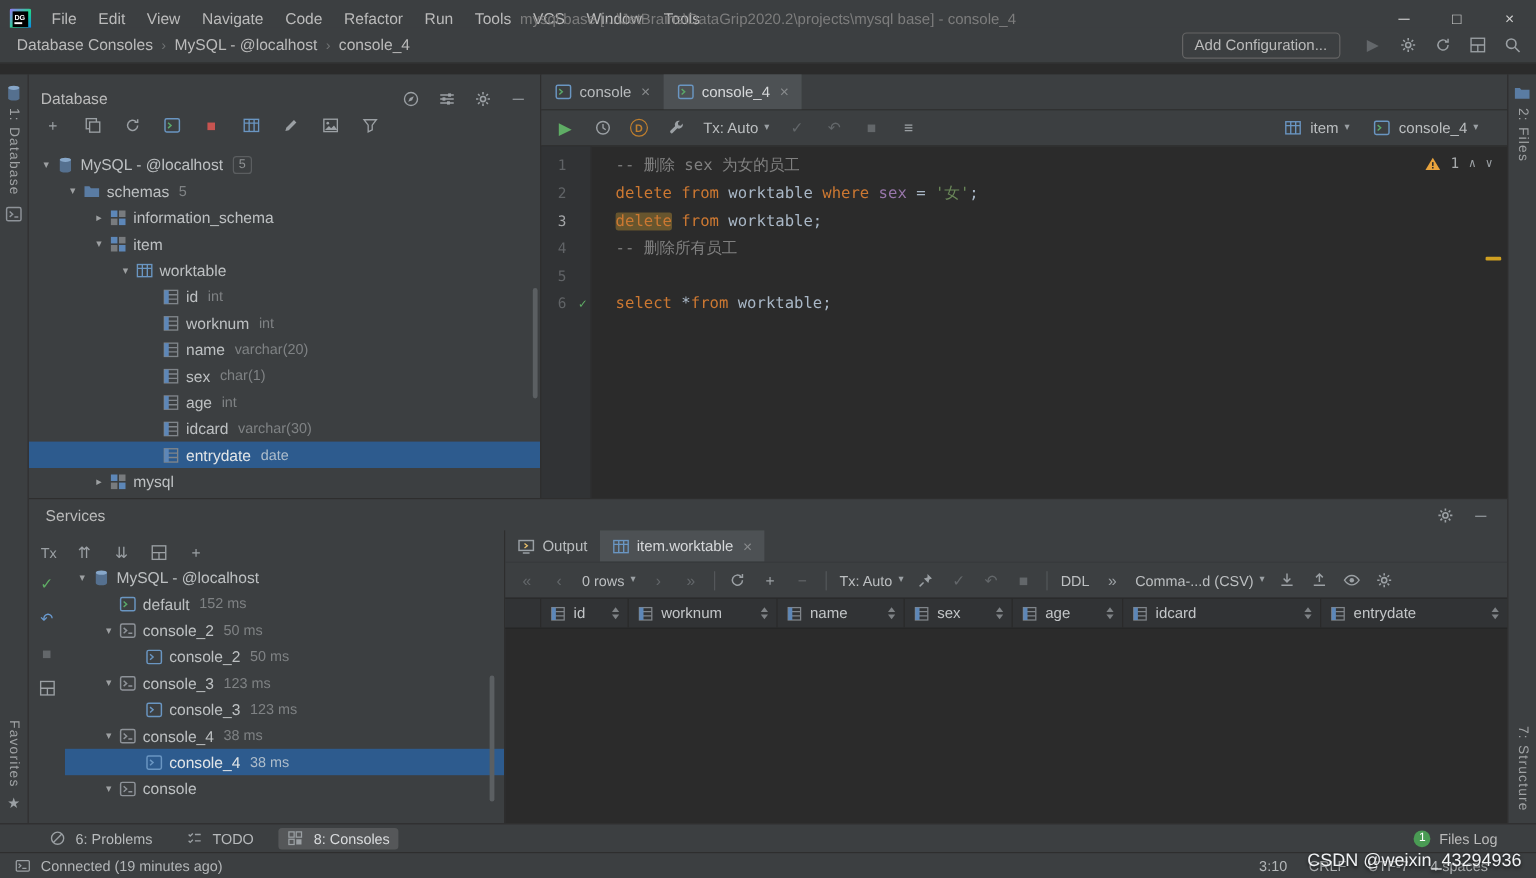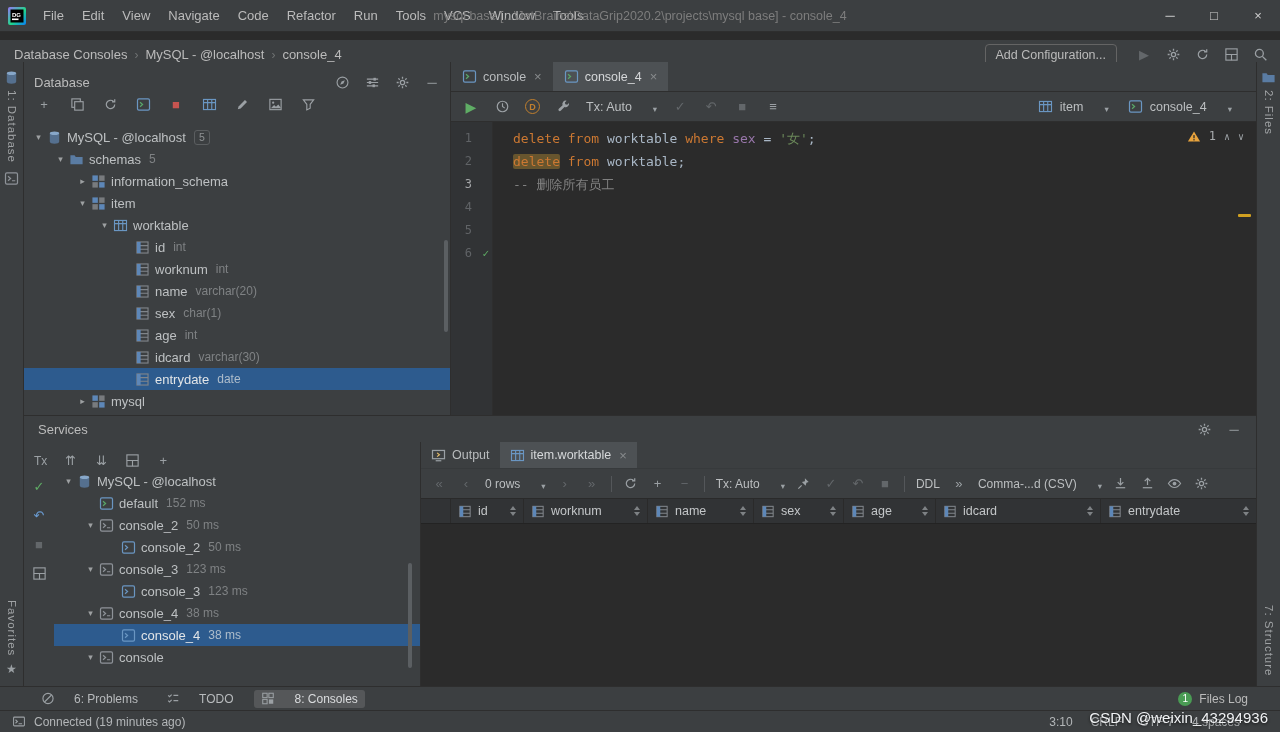--- a/index.html
+++ b/index.html
@@ -5,36 +5,36 @@
   *{margin:0;padding:0;box-sizing:border-box;cursor:default;user-select:none}
   html,body{background:#1e1e1e}
   .app{position:relative;width:1280px;height:732px;background:#2b2b2b;overflow:hidden;
        font-family:"Liberation Sans",sans-serif;font-size:13px;color:#bbb}
   .ic{display:inline-flex;align-items:center;justify-content:center}
   .ic svg{display:block}
   .gi{display:inline-flex;align-items:center;justify-content:center;min-width:16px;height:16px;color:#9ba0a4;font-size:13px}
   .gi svg{display:block}
   .dim{color:#63676a}.green{color:#5fad65}.red{color:#c75450}.blue{color:#6a9bd1}
   .tdiv{width:1px;height:16px;background:#54575a}
-  .dd{display:inline-flex;align-items:flex-end;gap:21px;color:#bcbfc1;white-space:nowrap}
+  .dd{display:inline-flex;align-items:flex-start;gap:5px;color:#bcbfc1;white-space:nowrap}
   .caret{font-size:8.5px;color:#9ba0a4}
 
   
   .titlebar{position:absolute;left:0;top:0;width:100%;height:32px;background:#3c3f41;display:flex;
             align-items:center;padding-left:8px;border-bottom:1px solid #2e2e2e}
   .logo{width:18px;height:18px;margin-right:8px}
   .menus{display:flex;height:100%;align-items:center}
   .menu-item{padding:0 9px;color:#bbb;line-height:32px}
   .win-title{position:absolute;left:50%;transform:translateX(-50%);line-height:32px;color:#7d7d7d;
              font-size:12.5px;white-space:nowrap}
   .win-controls{margin-left:auto;display:flex;height:100%}
   .win-btn{width:44px;display:flex;align-items:center;justify-content:center;color:#cfcfcf;font-size:13px}
 
   
-  .navbar{position:absolute;left:0;top:40px;width:100%;height:30px;background:#3c3f41;display:flex;
+  .navbar{position:absolute;left:0;top:23px;width:100%;height:30px;background:#3c3f41;display:flex;
           align-items:center;padding:0 12px;border-bottom:1px solid #2e2e2e}
   .breadcrumbs{display:flex;align-items:center}
   .crumb{color:#bbb;padding:0 2px}
   .crumb-sep{color:#6f7273;padding:0 5px;font-size:12px}
   .nav-right{margin-left:auto;display:flex;align-items:center;gap:13px}
   .addconfig{border:1px solid #646464;border-radius:4px;padding:3px 10px;color:#bbb;font-size:12.5px;margin-right:6px}
 
   
   .stripe{position:absolute;top:62px;bottom:46px;width:24px;background:#3c3f41;display:flex;
           flex-direction:column;align-items:center}
@@ -131,21 +131,21 @@
   .grid-col .ic{width:14px;height:14px;margin-right:6px}
   .sort{display:inline-flex;flex-direction:column;gap:2px;margin-left:auto;padding-left:6px}
   .sort i{display:block;width:0;height:0;border-left:3.5px solid transparent;border-right:3.5px solid transparent}
   .sort .su{border-bottom:4px solid #7e8285}
   .sort .sd{border-top:4px solid #7e8285}
   .grid-body{flex:1;background:#2b2b2b}
 
   
   .bottombar{position:absolute;left:0;right:0;bottom:22px;height:24px;background:#3c3f41;
              border-top:1px solid #2e2e2e;display:flex;align-items:center;padding:0 10px 0 34px;gap:14px;font-size:12px}
-  .bb-item{display:flex;align-items:center;gap:19px;color:#b7babc;padding:2px 7px;border-radius:3px}
+  .bb-item{display:flex;align-items:center;gap:8px;color:#b7babc;padding:2px 7px;border-radius:3px}
   .bb-item .ic{width:14px;height:14px}
   .bb-item.active{background:rgba(255,255,255,.13);color:#dadcde}
   .eventlog{margin-left:auto;display:flex;align-items:center;gap:7px;margin-right:22px}
   .badge{width:14px;height:14px;border-radius:50%;background:#4a9b54;color:#fff;font-size:10px;
          display:flex;align-items:center;justify-content:center}
   .statusbar{position:absolute;left:0;right:0;bottom:0;height:22px;background:#3c3f41;border-top:1px solid #2e2e2e;
              display:flex;align-items:center;padding:0 12px;font-size:12px;color:#b3b6b8;gap:8px}
   .statusbar .ic{width:14px;height:14px}
   .sb-right{margin-left:auto;display:flex;gap:18px;margin-right:28px}
   .watermark{position:absolute;right:12px;bottom:6px;z-index:99;color:#f0f2f4;font-size:15px;
@@ -605,24 +605,26 @@
           </div>
           <div class="grow">
             <span class="gnum">5</span>
           </div>
           <div class="grow">
             <span class="gnum">6</span>
             <span class="gcheck">✓</span>
           </div>
         </div>
       <div class="code">
+          <div class="code-line"><span class="tok tok-comment">-- 删除 sex 为女的员工</span></div>
           <div class="code-line"><span class="tok tok-keyword">delete</span><span class="tok tok-plain"> </span><span class="tok tok-keyword">from</span><span class="tok tok-plain"> worktable </span><span class="tok tok-keyword">where</span><span class="tok tok-plain"> </span><span class="tok tok-field">sex</span><span class="tok tok-plain"> = </span><span class="tok tok-string">'女'</span><span class="tok tok-plain">;</span></div>
           <div class="code-line"><span class="tok tok-keyword-hl">delete</span><span class="tok tok-plain"> </span><span class="tok tok-keyword">from</span><span class="tok tok-plain"> worktable;</span></div>
           <div class="code-line"><span class="tok tok-comment">-- 删除所有员工</span></div>
           <div class="code-line"></div>
+          <div class="code-line"><span class="tok tok-keyword">select</span><span class="tok tok-plain"> *</span><span class="tok tok-keyword">from</span><span class="tok tok-plain"> worktable;</span></div>
         </div>
       <div class="inspections">
         <span class="ic">
             <svg width="15" height="15" viewBox="0 0 16 16">
               <path d="M8 2.2L15 13.8H1z" fill="#e8a33d"></path>
               <rect x="7.25" y="6.4" width="1.5" height="3.6" fill="#2b2b2b"></rect>
               <rect x="7.25" y="11" width="1.5" height="1.5" fill="#2b2b2b"></rect>
             </svg>
           </span>
         <span>1</span>

